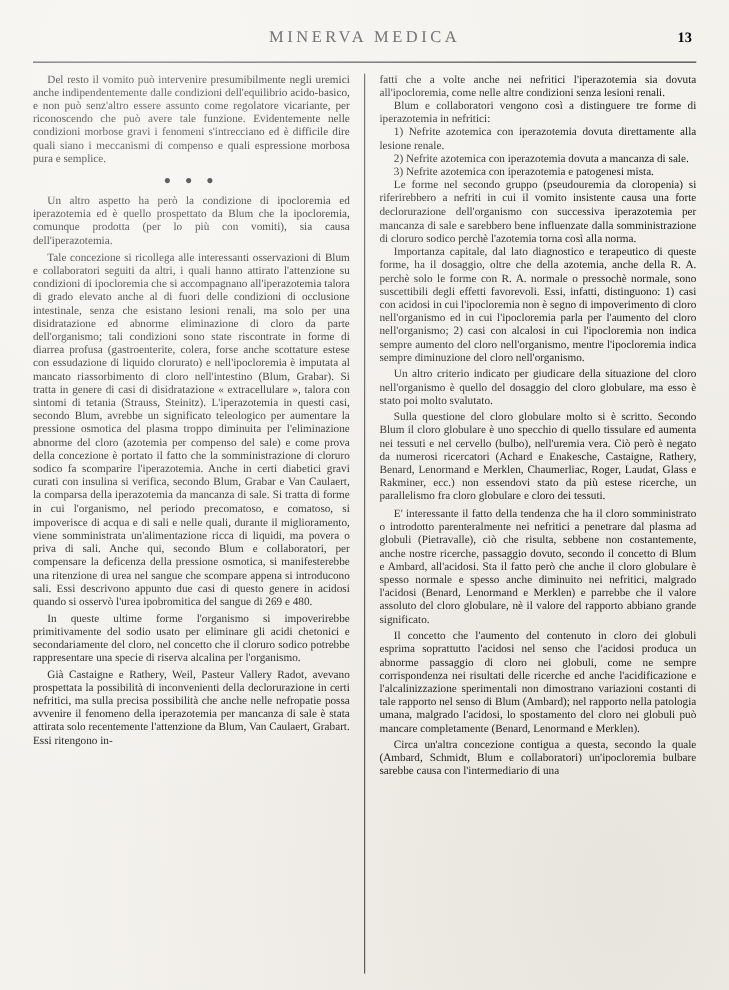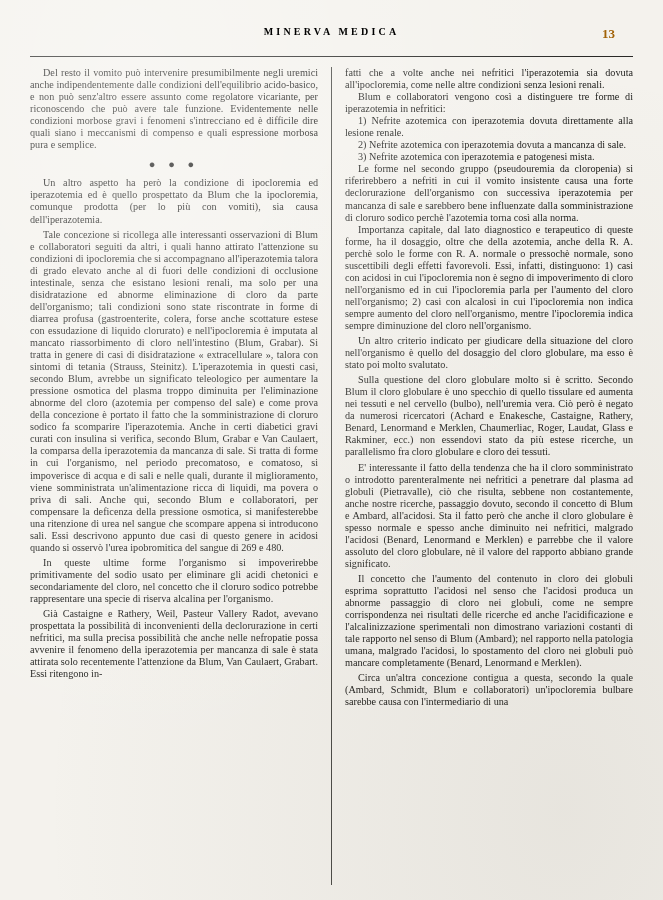--- a/index.html
+++ b/index.html
@@ -33,32 +33,32 @@
   }
   .header {
     position: relative;
     height: 26px;
     display: flex;
     align-items: flex-start;
     justify-content: center;
   }
   .journal-title {
     font-family: "Liberation Serif", serif;
-    font-size: 10px;
+    font-size: 15px;
     letter-spacing: 3.2px;
-    font-weight: bold;
-    color: #000000;
+    font-weight: normal;
+    color: #737373;
   }
   .page-number {
     position: absolute;
-    right: 18px;
+    right: 4px;
     top: 0px;
     font-size: 13px;
     font-weight: bold;
-    color: #a16207;
+    color: #000000;
   }
   .rule {
     border: 0;
     border-top: 1px solid #2a2a28;
     margin: 4px 0 10px 0;
     height: 0;
   }
   .columns {
     display: flex;
     gap: 0;

